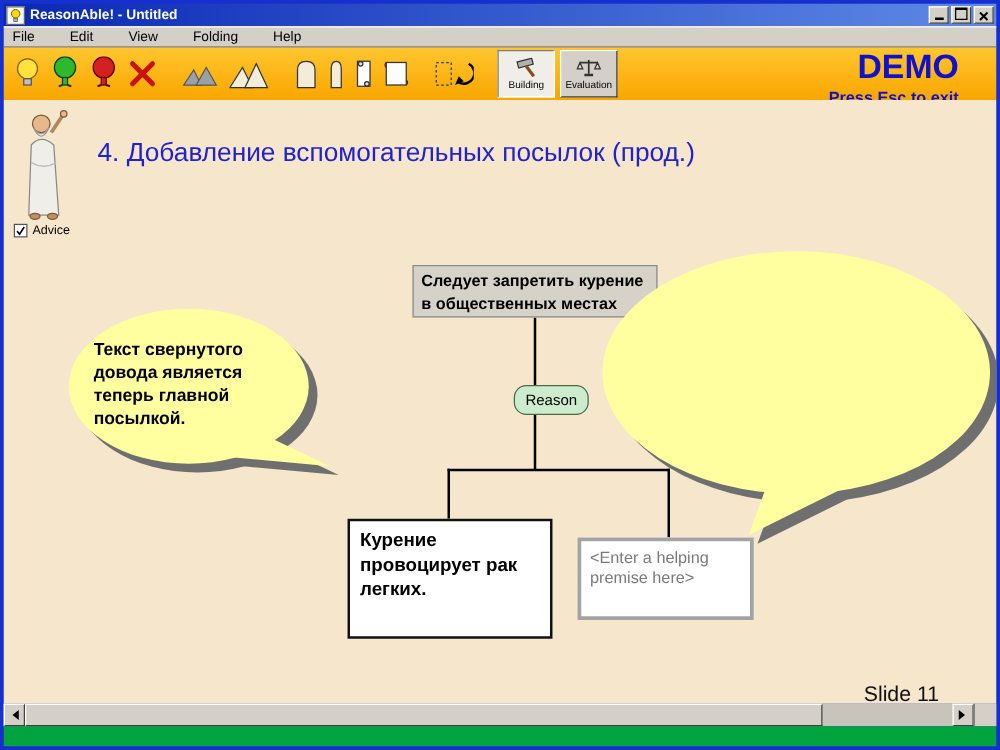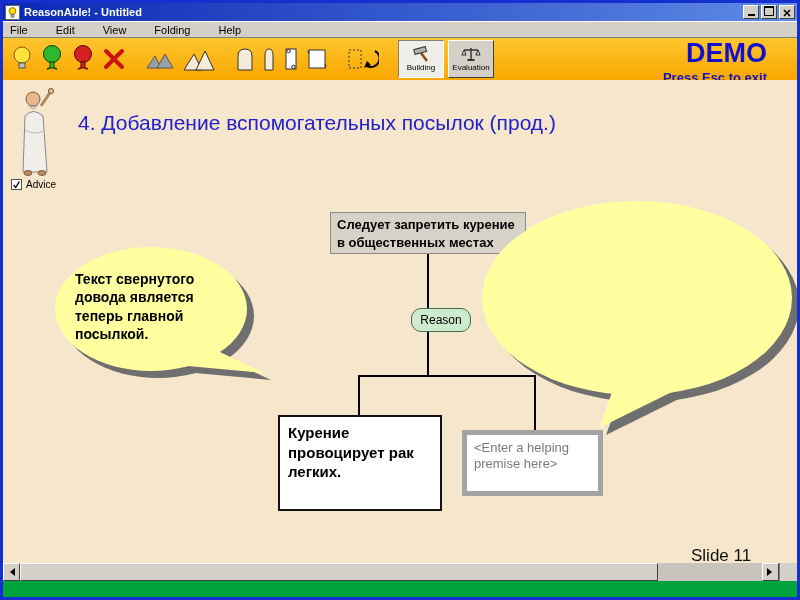--- a/index.html
+++ b/index.html
@@ -47,21 +47,21 @@
   .checkbox{width:11px;height:11px;background:#fff;border:1px solid #555;display:flex;align-items:center;justify-content:center;box-sizing:border-box;}
 
   
   .cline{position:absolute;background:#000;z-index:1;}
   .contention{position:absolute;left:327px;top:132px;width:196px;height:42px;background:#d6d2c8;border:1px solid #8a8a8a;
     font-weight:bold;font-size:13px;line-height:1.35;padding:3px 6px;box-sizing:border-box;overflow:hidden;z-index:2;}
   .reason{position:absolute;left:408px;top:228px;width:58px;height:22px;background:#cdeccd;border:1px solid #4a6a4a;
     border-radius:10px;font-size:12px;display:flex;align-items:center;justify-content:center;z-index:2;}
   .premise-main{position:absolute;left:275px;top:335px;width:164px;height:96px;background:#fff;border:2px solid #111;
     font-weight:bold;font-size:15px;line-height:1.3;padding:6px 8px;box-sizing:border-box;z-index:2;}
-  .premise-help{position:absolute;left:459px;top:350px;width:141px;height:66px;background:#fff;border:5px solid #a3a3a3;
+  .premise-help{position:absolute;left:459px;top:350px;width:141px;height:66px;background:#fff;border:3px solid #a3a3a3;
     color:#7a7a7a;font-size:13px;line-height:1.25;padding:5px 7px;box-sizing:border-box;z-index:2;}
 
   
   .bubble{position:absolute;z-index:5;}
   .callout-text{position:absolute;z-index:6;font-weight:bold;font-size:14px;line-height:1.32;color:#000;}
   .callout-text.left{left:72px;top:190px;width:158px;}
   .callout-text.right{left:534px;top:152px;width:210px;}
   .slide-number{position:absolute;left:688px;top:466px;font-size:17px;color:#111;z-index:3;}
 
   

